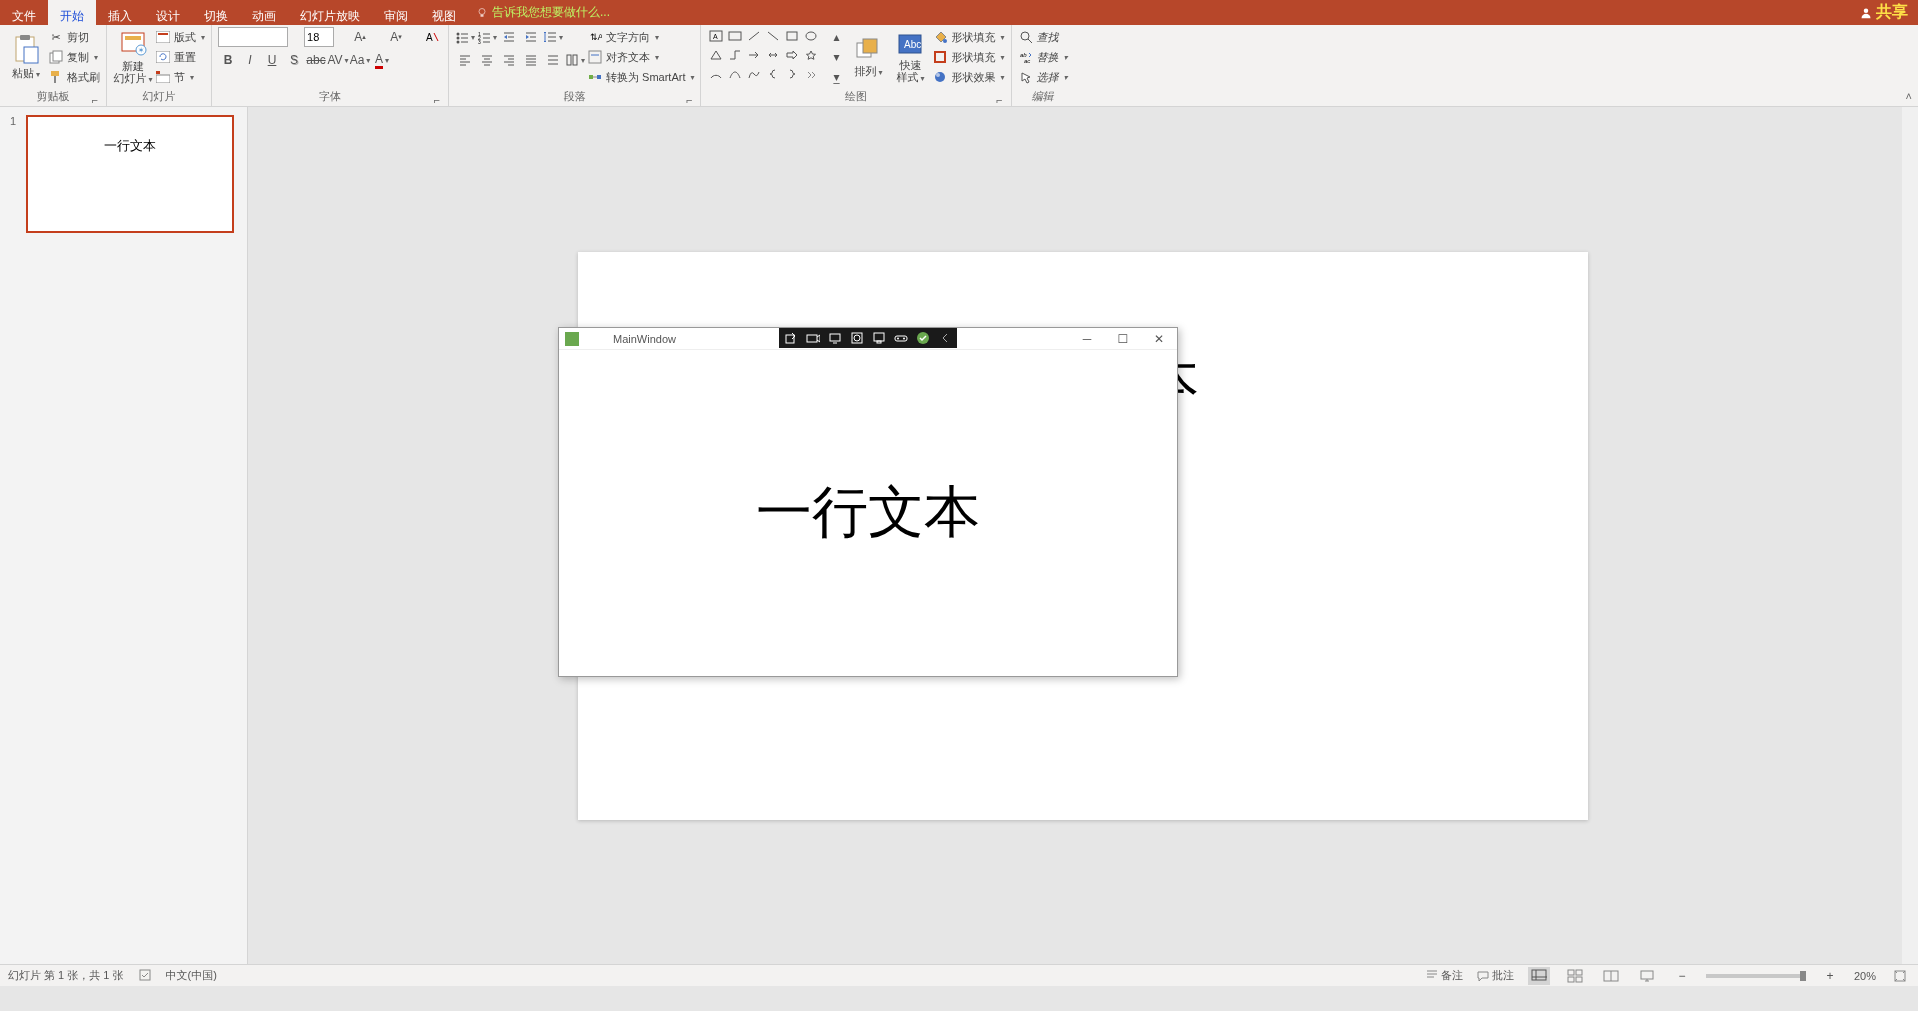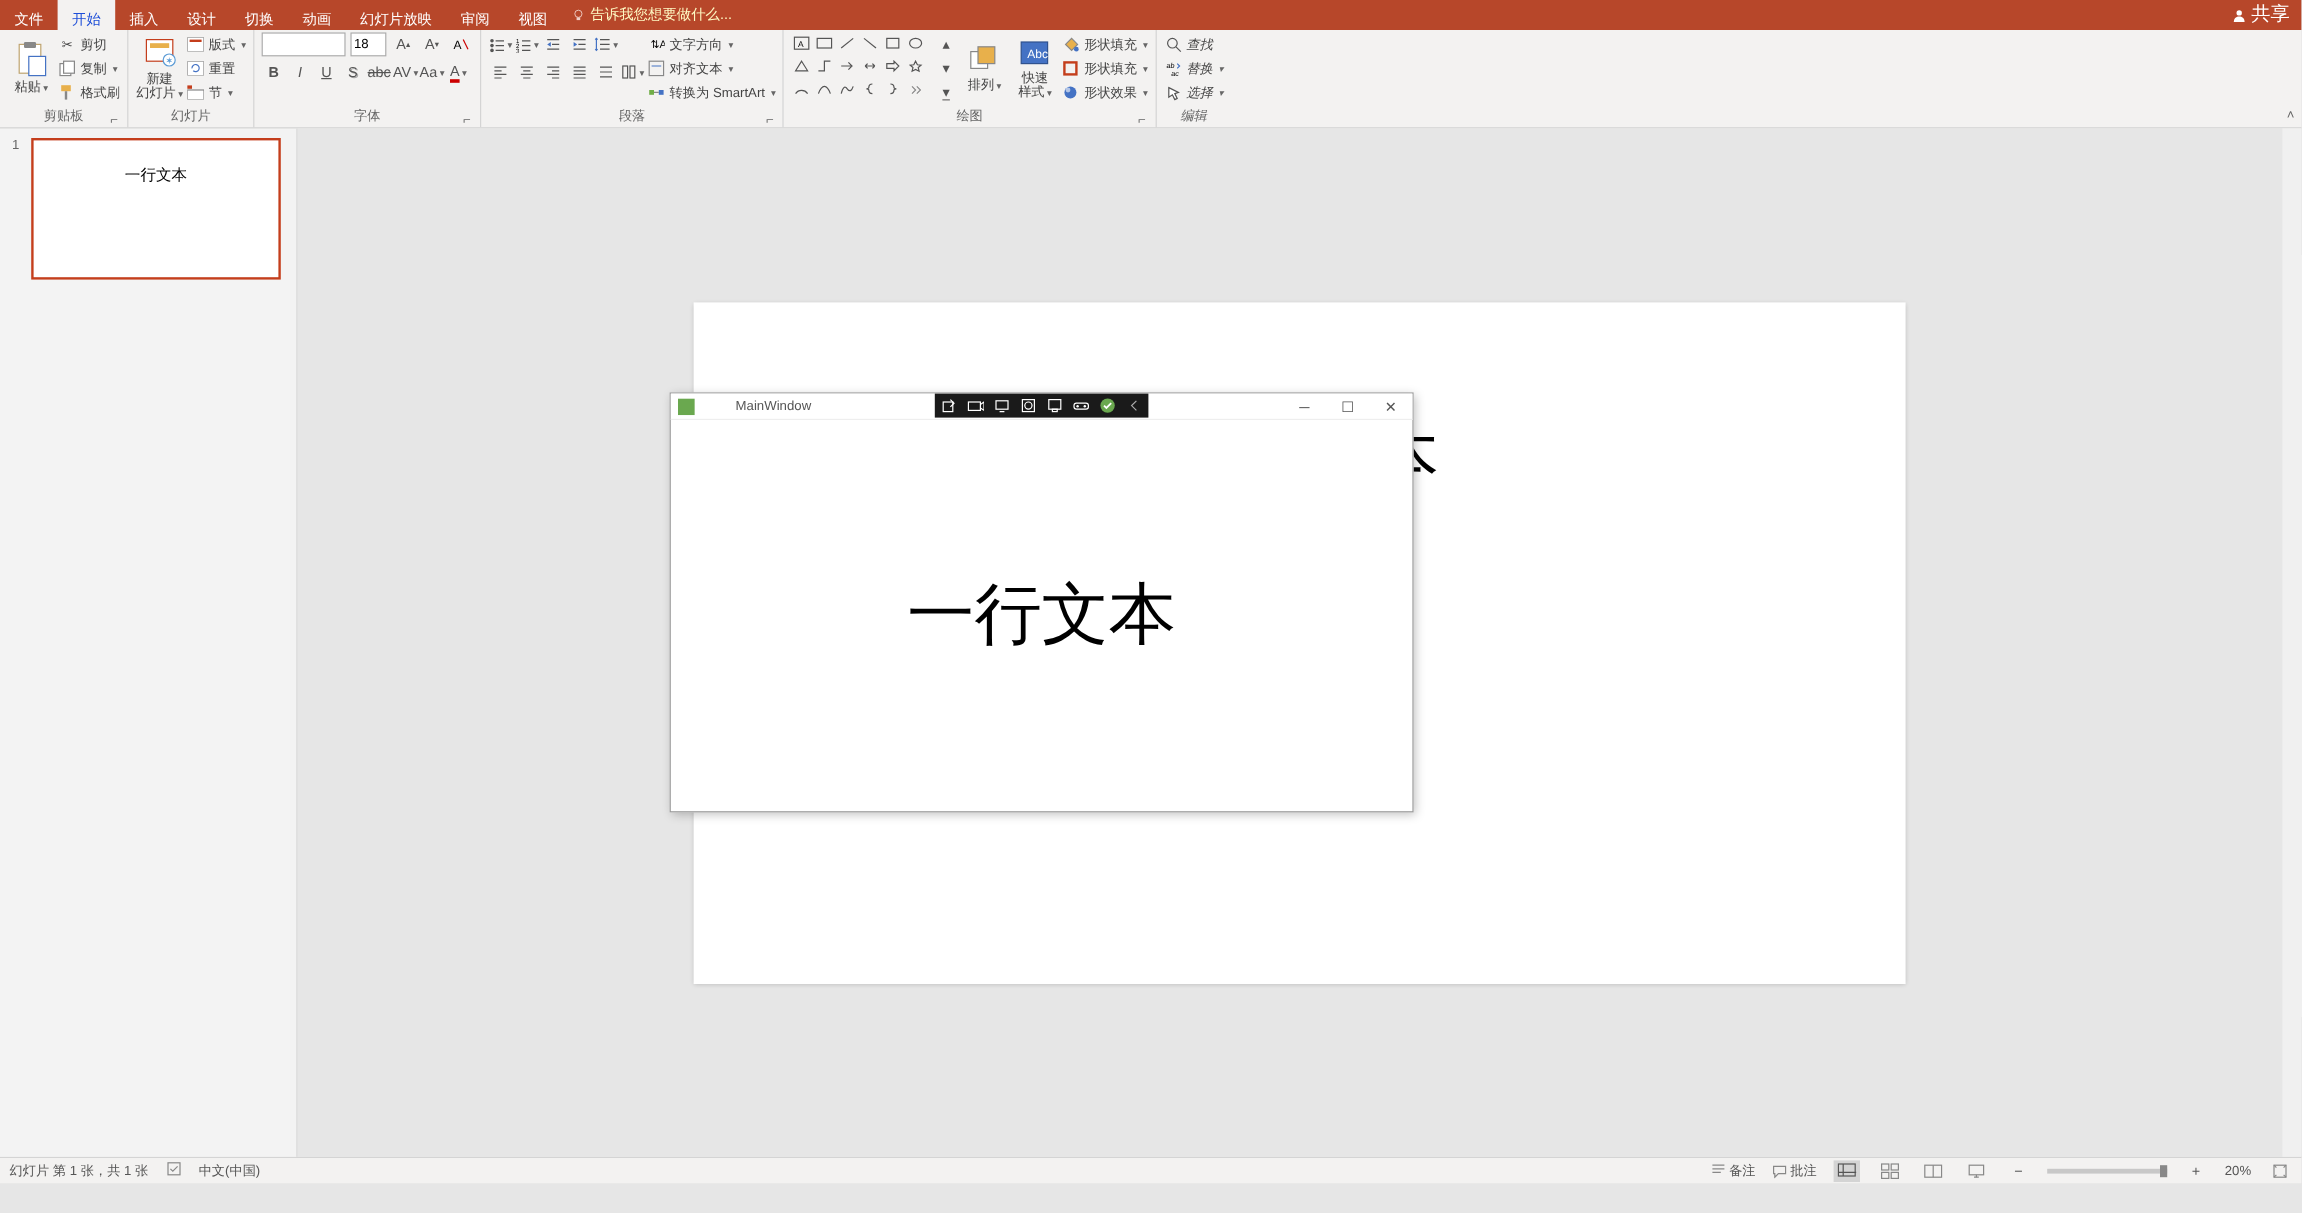--- a/index.html
+++ b/index.html
@@ -2,21 +2,21 @@
 <html><head>
 <meta charset="utf-8">
 <style>
 * { margin: 0; padding: 0; box-sizing: border-box; font-family: "Microsoft YaHei", sans-serif; }
 body { background: #e6e6e6; width: 1918px; height: 1011px; overflow: hidden; position: relative; }
 
 
 .tabs { height: 25px; background: #b7472a; display: flex; align-items: stretch; }
 .tab { padding: 16px 12px; color: #fff; font-size: 12px; display: flex; align-items: center; cursor: pointer; }
 .tab.active { background: #f3f2f1; color: #1d4ed8; }
-.tell-me { display: flex; align-items: center; color: #fef9c3; font-size: 12px; margin-left: 8px; gap: 4px; }
+.tell-me { display: flex; align-items: center; color: #bef264; font-size: 12px; margin-left: 8px; gap: 4px; }
 .tell-me svg { width: 12px; height: 12px; }
 
 
 .ribbon { height: 82px; background: #f3f2f1; border-bottom: 1px solid #d4d4d4; display: flex; position: relative; }
 .ribbon-group { border-right: 1px solid #d4d4d4; padding: 2px 6px 0 6px; display: flex; flex-direction: column; }
 .ribbon-group-content { flex: 1; display: flex; align-items: flex-start; gap: 2px; }
 .ribbon-group-label { font-size: 11px; color: #666; text-align: center; padding: 2px 0; position: relative; }
 .ribbon-group-label .launcher { position: absolute; right: 0; bottom: 2px; width: 10px; height: 10px; }
 .rbtn { display: flex; flex-direction: column; align-items: center; justify-content: center; padding: 2px 4px; cursor: pointer; min-width: 24px; }
 .rbtn-lg { width: 40px; height: 60px; }
@@ -79,21 +79,21 @@
   <div class="tab">审阅</div>
   <div class="tab">视图</div>
   <div class="tell-me">
     <svg viewBox="0 0 16 16">
         <circle cx="8" cy="6" r="4" fill="none" stroke="#f0d0c8" stroke-width="1"></circle>
         <rect x="6" y="10" width="4" height="3" fill="#f0d0c8"></rect>
       </svg>
     <span>告诉我您想要做什么...</span>
   </div>
   <div style="flex:1"></div>
-  <div class="share" style="padding:0 10px;color:#ffffff;display:flex;align-items:center;gap:4px;">
+  <div class="share" style="padding:0 10px;color:#fde047;display:flex;align-items:center;gap:4px;font-weight:bold;">
     <svg viewBox="0 0 16 16" width="12" height="12">
         <circle cx="8" cy="5" r="3" fill="#fff"></circle>
         <path d="M2 15c0-4 3-6 6-6s6 2 6 6" fill="#fff"></path>
       </svg>
     <span>共享</span>
   </div>
 </div>
 
 <div class="ribbon">
 
@@ -179,21 +179,21 @@
             <span class="dd-arrow">▾</span>
           </div>
       </div>
     </div>
     <div class="ribbon-group-label"><span>幻灯片</span></div>
   </div>
 
   <div class="ribbon-group">
     <div class="ribbon-group-content">
       <div class="vcol" style="gap:3px;">
-        <div style="display:flex;gap:4px;align-items:center;">
+        <div style="display:flex;gap:16px;align-items:center;">
           <input class="font-select" style="">
           <input class="size-select" value="18" style="">
           <span class="mini-btn" title="increase">A<sup style="font-size:7px;">▴</sup></span>
           <span class="mini-btn">A<sup style="font-size:7px;">▾</sup></span>
           <span class="mini-btn">
               <svg width="14" height="14">
                 <text x="1" y="11" font-size="10">A</text>
                 <line x1="9" y1="3" x2="13" y2="11" stroke="#c00"></line>
               </svg>
             </span>

